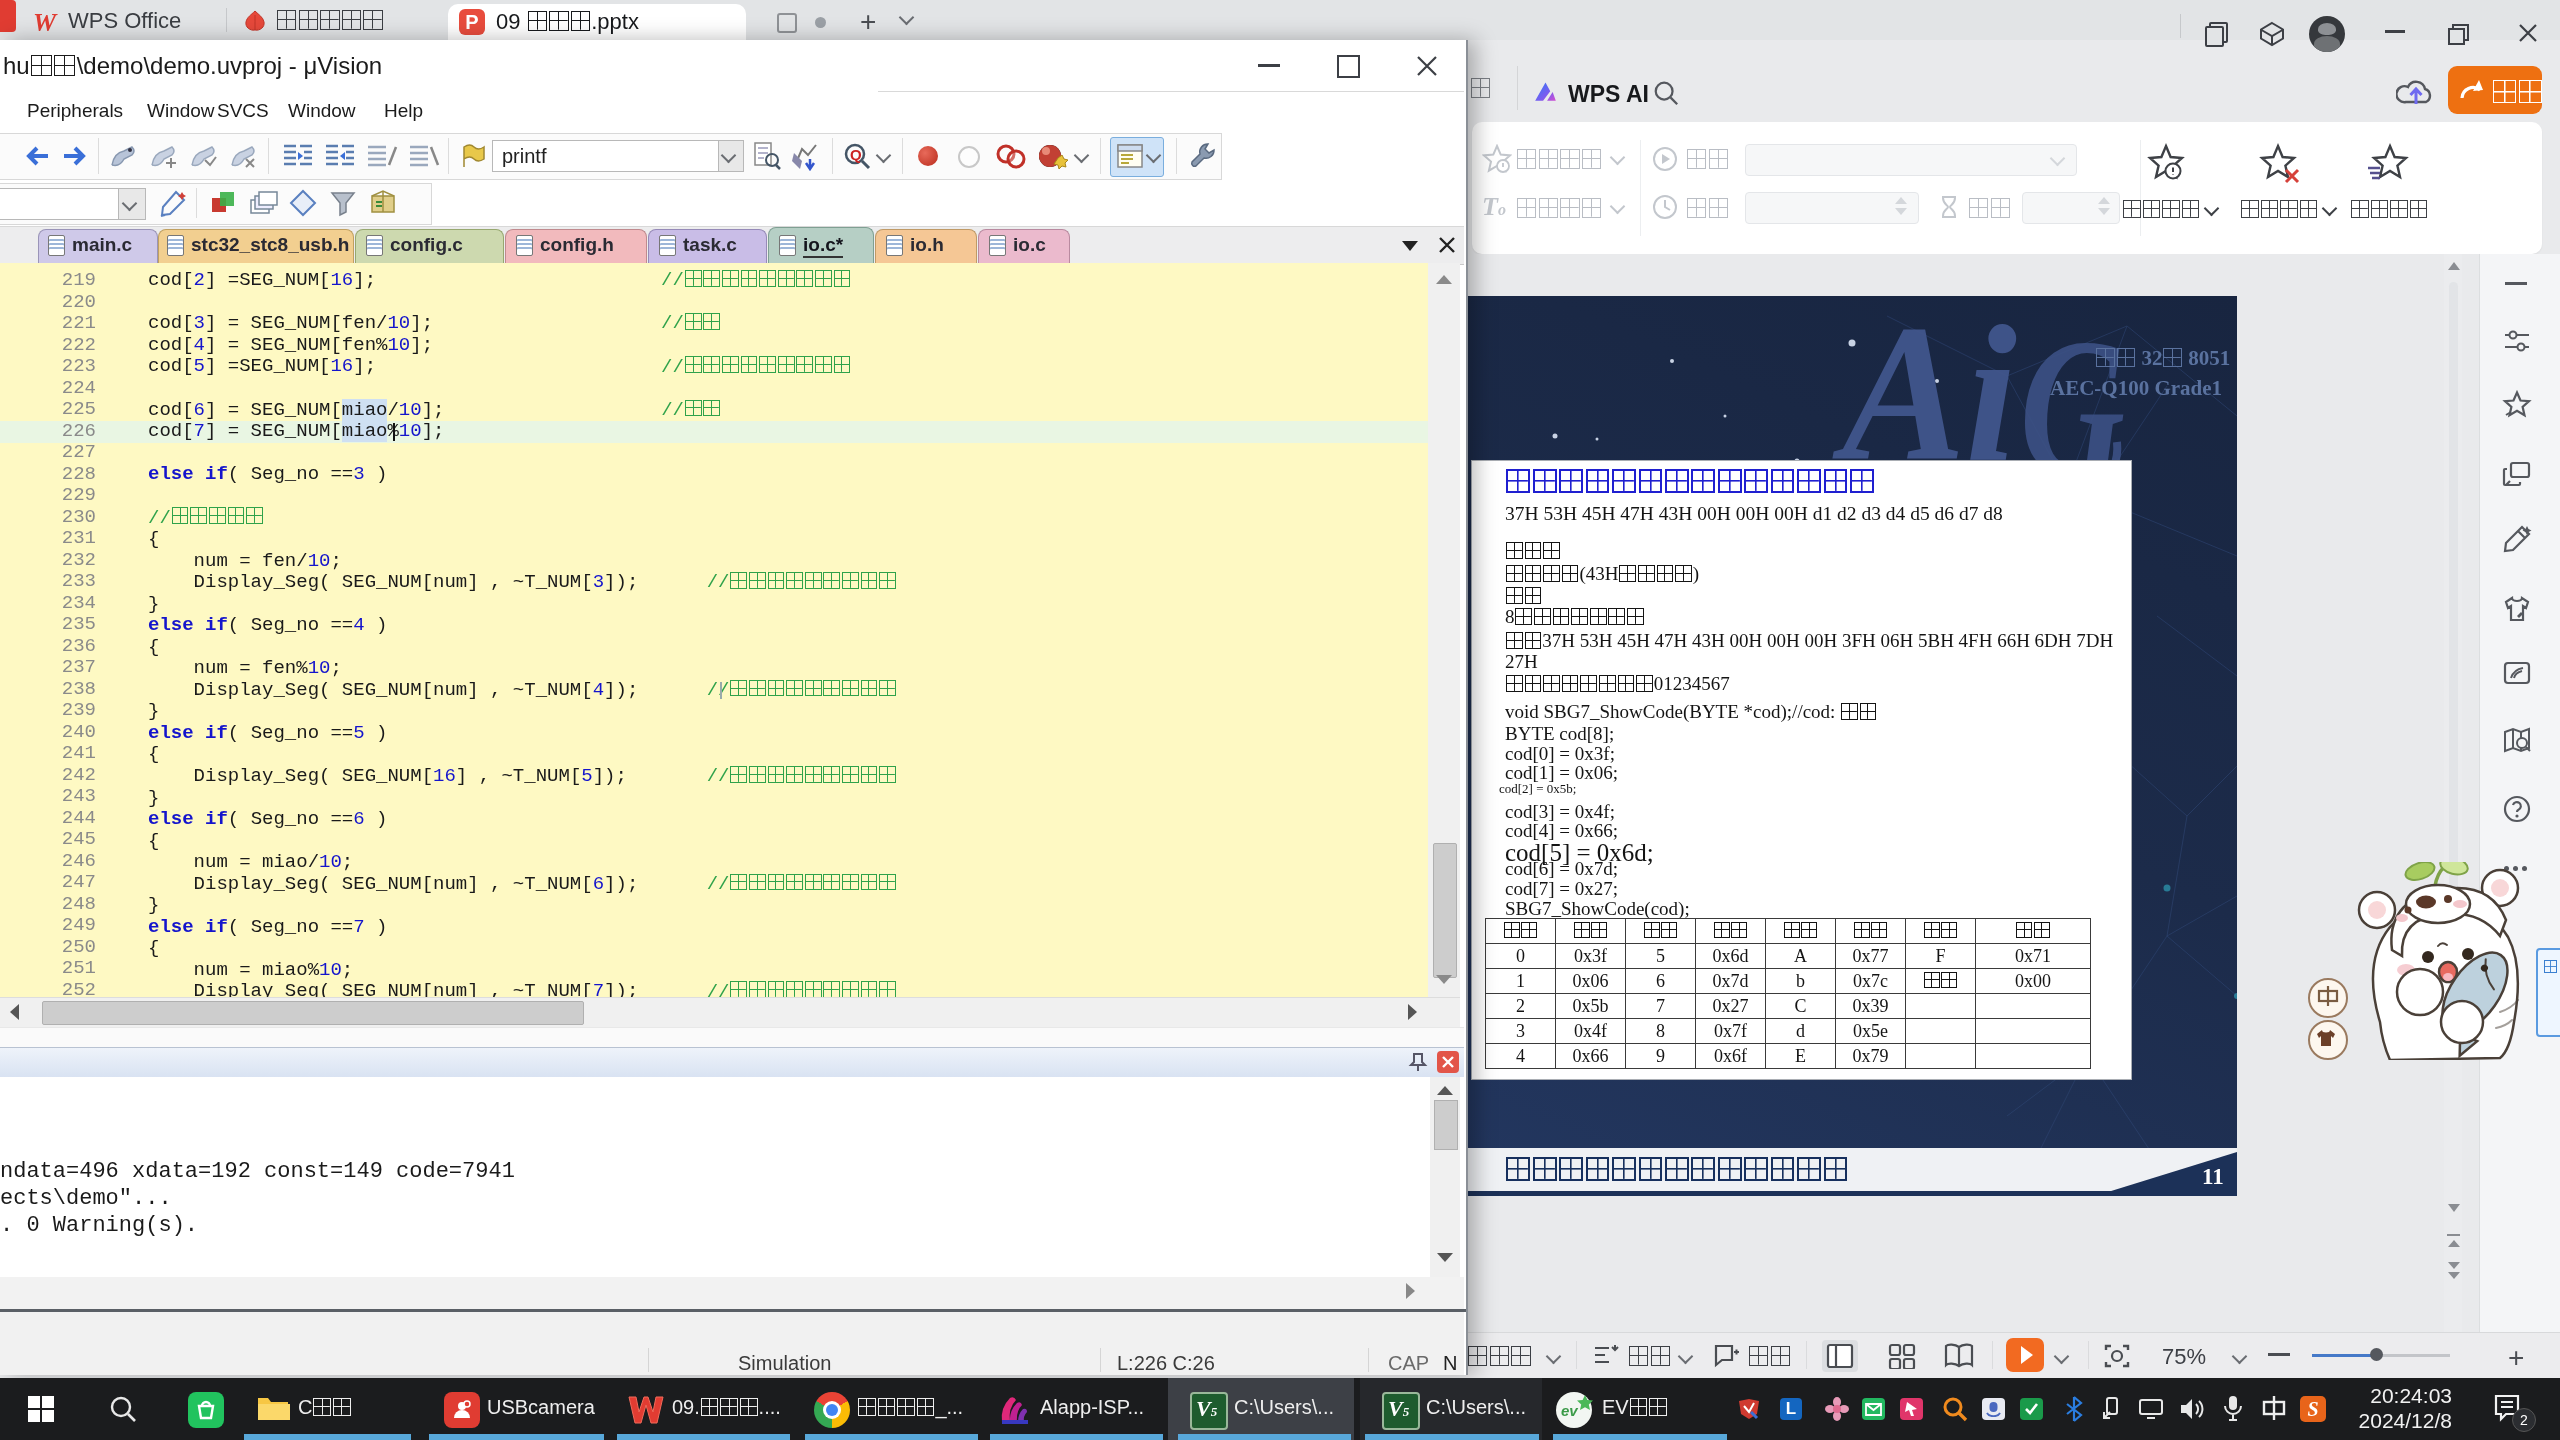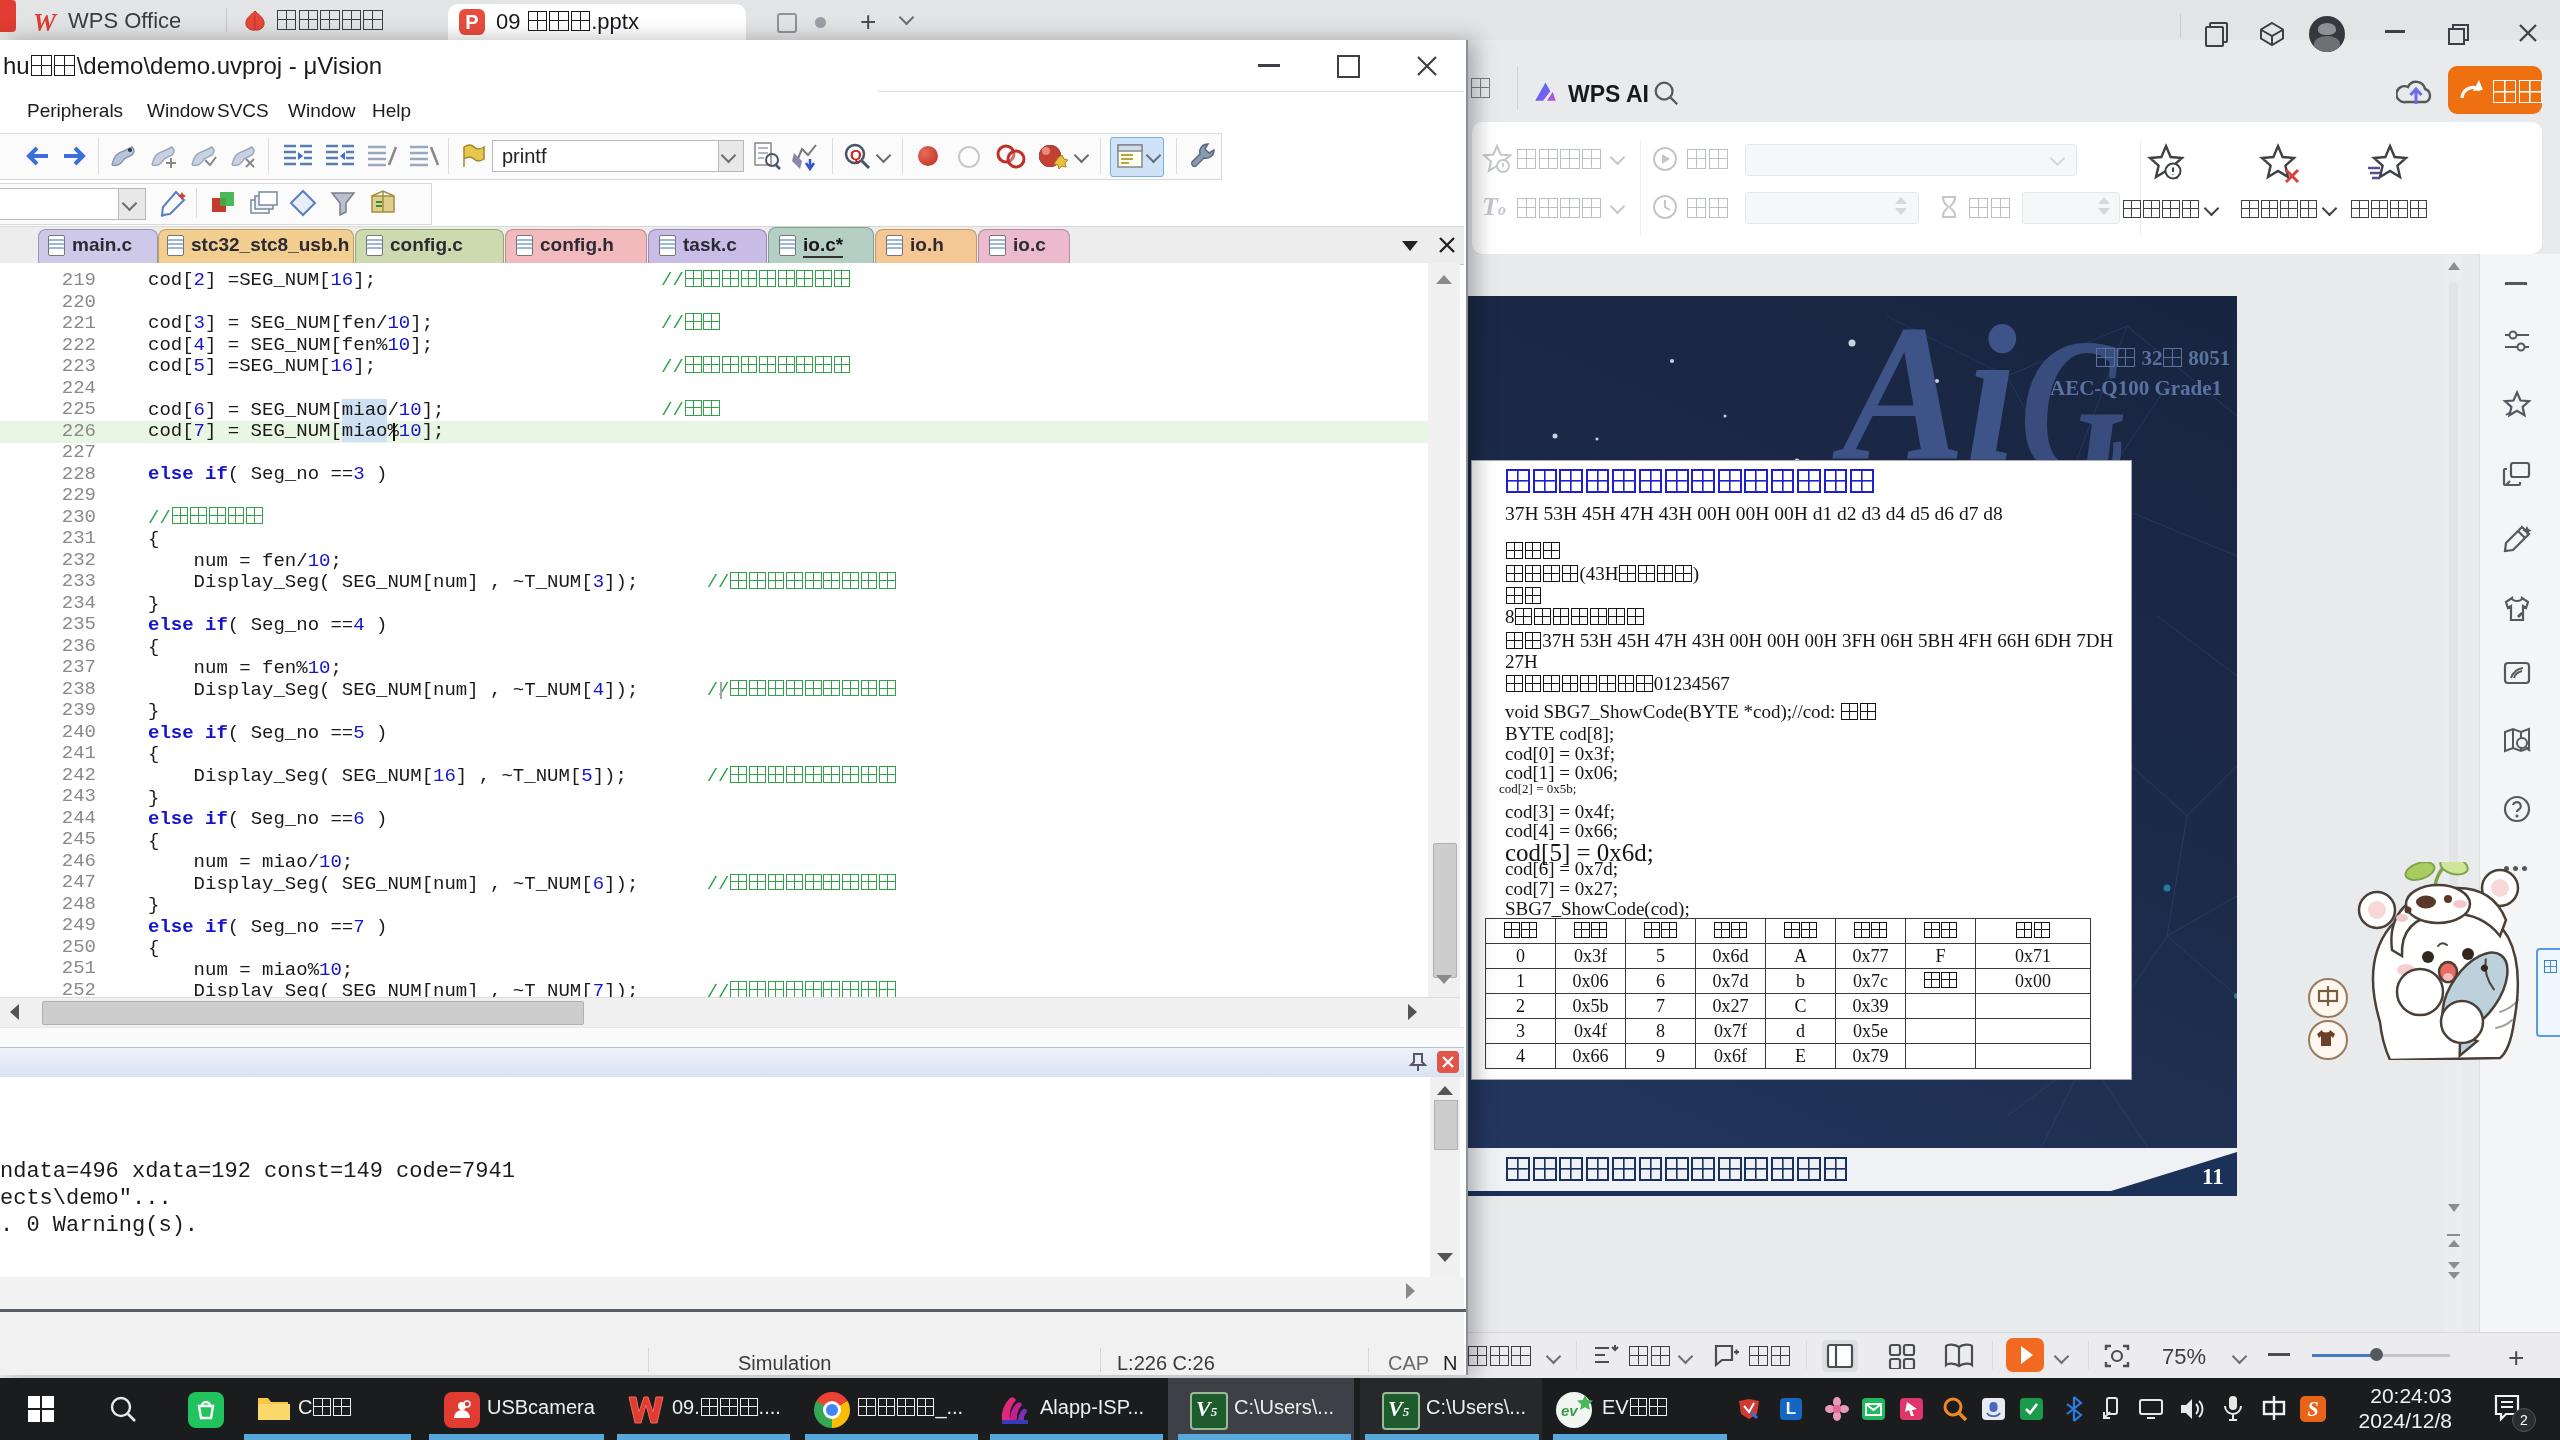--- a/index.html
+++ b/index.html
@@ -411,21 +411,21 @@
 <div class="ab" style="left:0;top:40px;width:1466px;height:1335px;background:#fff;border-right:2px solid #8a8f96;box-shadow:8px 0 20px rgba(0,0,0,.28)"></div>
 <div class="ab" style="left:3px;top:52px;font:24px 'Liberation Sans';color:#1b1b1b">hu<i class="cj"></i><i class="cj"></i>\demo\demo.uvproj - μVision</div>
 <div class="ab" style="left:1258px;top:64px;width:22px;height:3px;background:#3c3f45"></div>
 <div class="ab" style="left:1337px;top:55px;width:19px;height:19px;border:2px solid #3c3f45"></div>
 <svg class="ab" style="left:1416px;top:55px" width="22" height="22" viewBox="0 0 22 22">
     <path d="M2 2 L20 20 M20 2 L2 20" stroke="#3c3f45" stroke-width="2.2"></path>
   </svg>
 <div class="ab" style="left:878px;top:91px;width:586px;height:1px;background:#d9d9d9"></div>
 
 <div class="ab" style="left:0;top:92px;width:1464px;height:39px;background:#fff"></div>
-<div class="ab" style="top:100px;left:27px;font:19px 'Liberation Sans';color:#1b1b1b"><span>Peripherals</span><span style="position:absolute;left:120px">Window</span><span style="position:absolute;left:190px">SVCS</span><span style="position:absolute;left:261px">Window</span><span style="position:absolute;left:345px">Help</span></div>
+<div class="ab" style="top:100px;left:27px;font:19px 'Liberation Sans';color:#1b1b1b"><span>Peripherals</span><span style="position:absolute;left:120px">Window</span><span style="position:absolute;left:190px">SVCS</span><span style="position:absolute;left:261px">Window</span><span style="position:absolute;left:357px">Help</span></div>
 
 <div class="ab" style="left:0;top:131px;width:1464px;height:50px;background:#fff"></div>
 <div class="ab" style="left:0;top:133px;width:1222px;height:47px;background:#fbfbfb;border:1px solid #d8d8d8;border-left:none;box-sizing:border-box"></div>
 <svg class="ab" style="left:22px;top:143px" width="30" height="26" viewBox="0 0 30 26">
     <path d="M26 13 H8 M15 5 L7 13 L15 21" fill="none" stroke="#3a6fd8" stroke-width="4"></path>
   </svg>
 <svg class="ab" style="left:60px;top:143px" width="30" height="26" viewBox="0 0 30 26">
     <path d="M4 13 H22 M15 5 L23 13 L15 21" fill="none" stroke="#3a6fd8" stroke-width="4"></path>
   </svg>
 <div class="vline" style="left:98px;top:138px;height:36px;background:#dcdcdc"></div>
@@ -570,21 +570,21 @@
 <div class="tabdoc" style="left:886px;top:235px"></div>
 <div class="ab" style="left:910px;top:234px;font:bold 19px 'Liberation Sans';color:#2a2a33">io.h</div>
 <div class="ab" style="left:978px;top:229px;width:90px;height:34px;background:#ebbacd;border:1px solid #b98aa0;border-bottom:none;border-radius:8px 8px 0 0"></div>
 <div class="tabdoc" style="left:989px;top:235px"></div>
 <div class="ab" style="left:1013px;top:234px;font:bold 19px 'Liberation Sans';color:#2a2a33">io.c</div>
 <div class="ab" style="left:1402px;top:241px;width:0;height:0;border-left:8px solid transparent;border-right:8px solid transparent;border-top:10px solid #222"></div>
 <svg class="ab" style="left:1438px;top:236px" width="18" height="18" viewBox="0 0 18 18">
     <path d="M2 2 L16 16 M16 2 L2 16" stroke="#222" stroke-width="2.4"></path>
   </svg>
 
-<div class="ab" style="left:0;top:263px;width:1428px;height:734px;overflow:hidden;background:#ffffff">
+<div class="ab" style="left:0;top:263px;width:1428px;height:734px;overflow:hidden;background:#fef9c3">
 <div class="ab" style="left:0;top:158px;width:1428px;height:22px;background:#e9f6e3"></div>
 <pre class="ab" style="left:0;top:7px;width:96px;text-align:right;font-size:19px;line-height:21.5px;color:#8a8a8a">219
 220
 221
 222
 223
 224
 225
 226
 227

